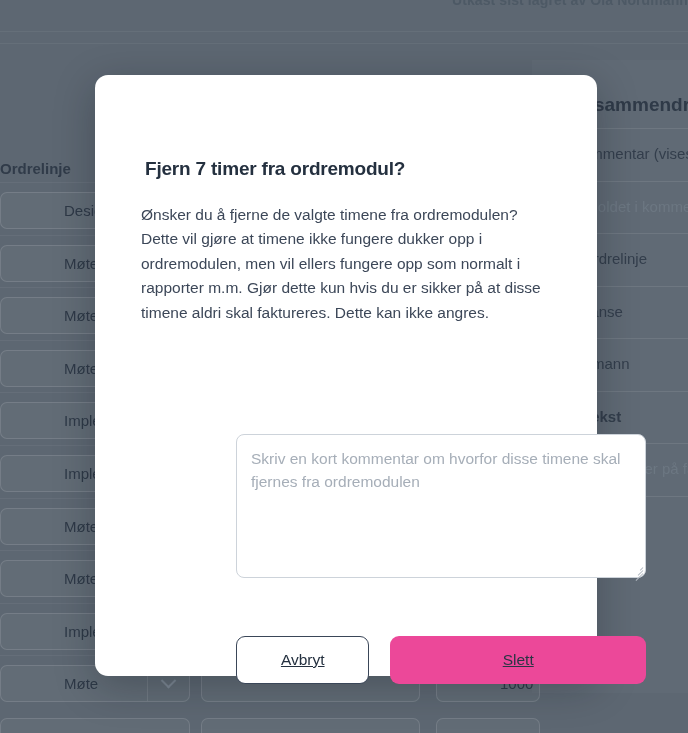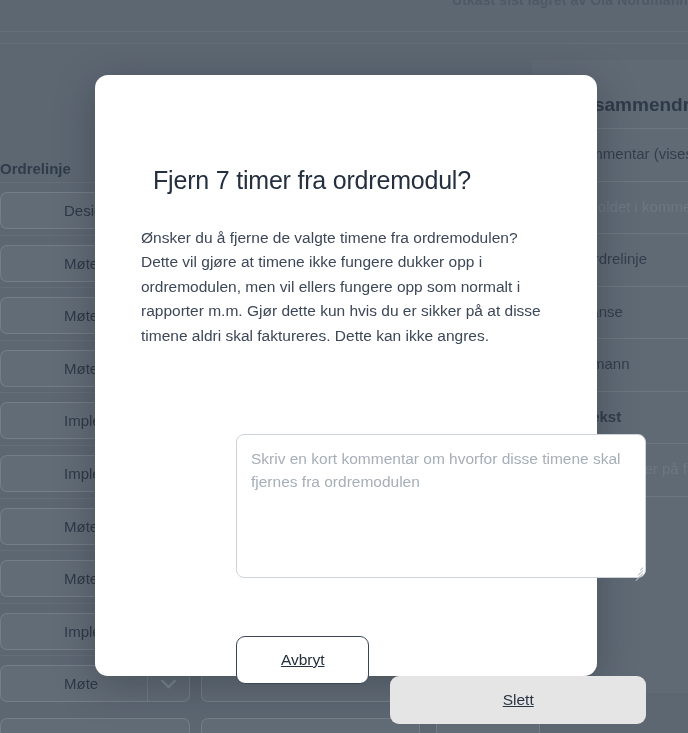--- a/index.html
+++ b/index.html
@@ -100,22 +100,22 @@
   #modal-overlay { position: absolute; inset: 0; }
   .modal {
     position: absolute; left: 95px; top: 75px;
     width: 502px; height: 601px;
     background: #ffffff;
     border-radius: 13px;
     box-shadow: 0 10px 40px rgba(12,18,26,0.28);
     padding: 0 46px;
   }
   .modal-title {
-    margin: 12px; padding-top: 79px;
-    font-size: 25px; font-weight: normal; line-height: 1.15;
+    margin: 4px; padding-top: 79px;
+    font-size: 19px; font-weight: bold; line-height: 1.15;
     color: #24303f; letter-spacing: -0.2px;
   }
   .modal-body {
     margin: 0; padding-top: 19px;
     font-size: 15.5px; line-height: 1.58; color: #3c4758;
     max-width: 400px;
   }
   .comment-box {
     position: absolute; left: 141px; top: 359px;
     width: 410px; height: 144px;
@@ -155,24 +155,23 @@
     display: flex; align-items: center; justify-content: center; text-decoration: underline;
   }
   .btn-cancel {
     width: 144px;
     background: #ffffff;
     border: 1.6px solid #3a4658;
     color: #24303f;
   }
   .btn-delete {
     width: 277px;
-    background: #e5e5e5;
+    background: #ec4899;
     border: none;
     color: #2a3544;
-    margin-top: 40px;
   }
 </style>
 </head>
 <body>
 
 <div id="app-backdrop">
 
   <div class="app-topbar">
     <div class="app-topbar-text">Utkast sist lagret av Ola Nordmann</div>
   </div>

